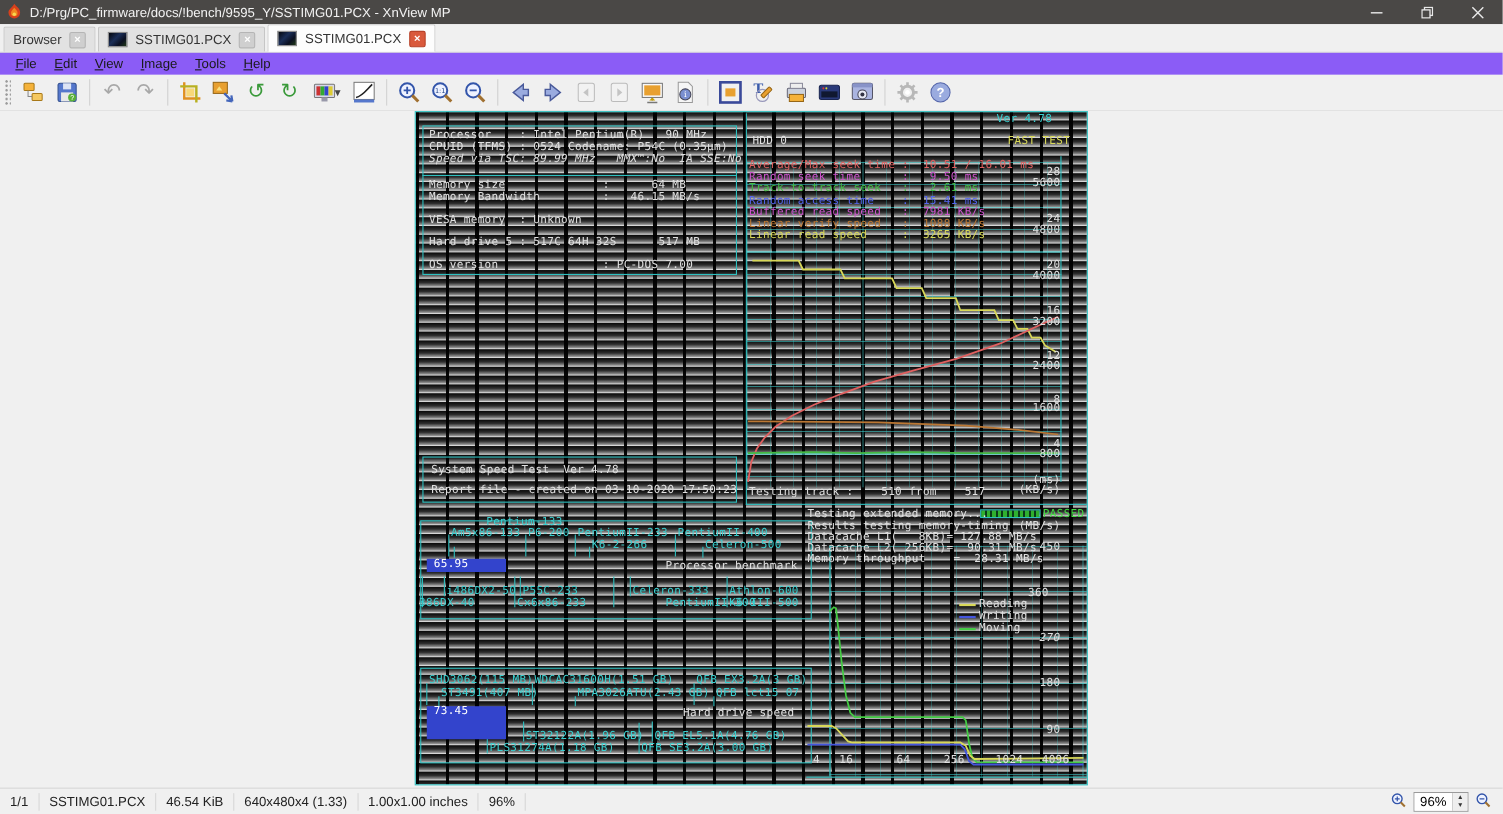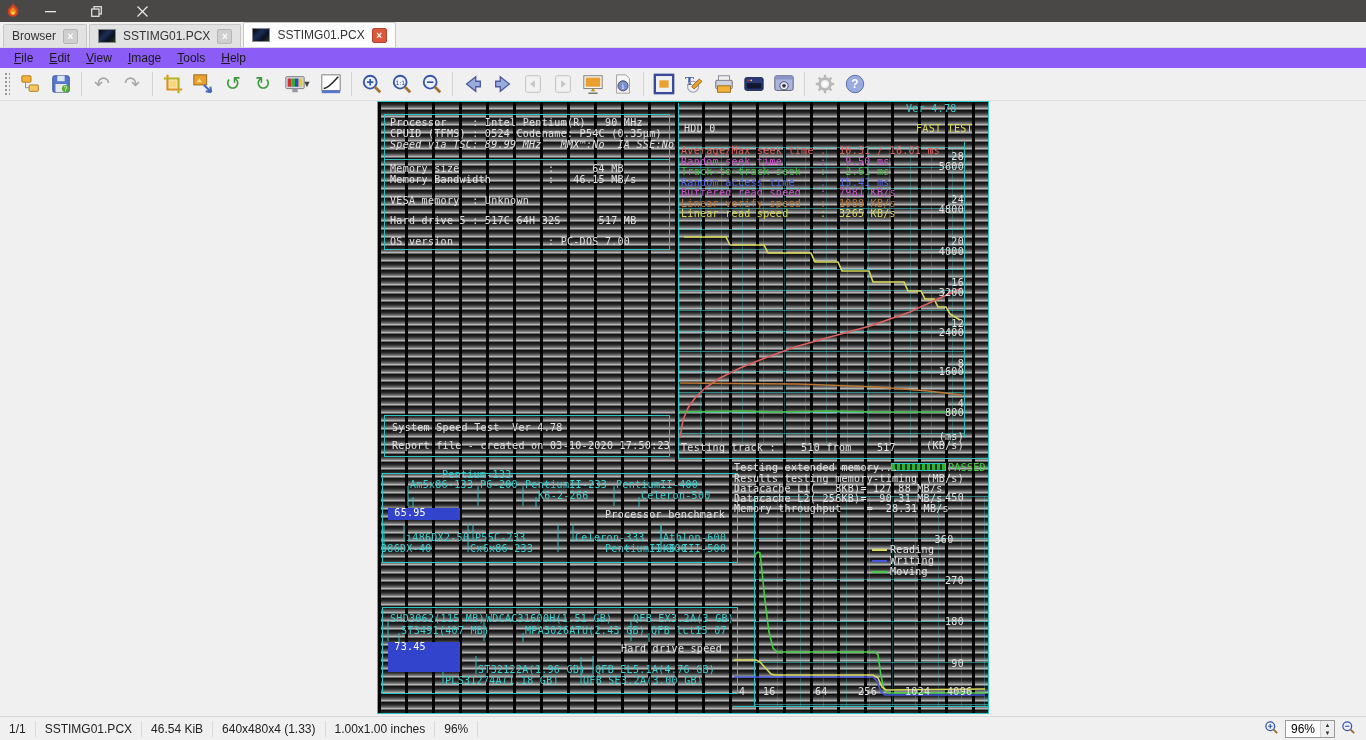--- a/index.html
+++ b/index.html
@@ -76,20 +76,21 @@
 </style>
 </head>
 <body>
 
 <div class="titlebar">
   <svg class="appicon" viewBox="0 0 16 16">
     <path d="M8 0.5c2.2 3 5.3 4.2 5.3 8a5.3 5.3 0 0 1-10.6 0C2.7 5.3 5.8 4.5 8 0.5z" fill="#d8401c"></path>
     <path d="M8 4c1.3 1.8 3 2.6 3 4.8a3 3 0 0 1-6 0C5 6.6 6.7 5.8 8 4z" fill="#f08820"></path>
     <circle cx="8" cy="10" r="1.6" fill="#f8d850"></circle>
   </svg>
+  <span class="title">D:/Prg/PC_firmware/docs/!bench/9595_Y/SSTIMG01.PCX - XnView MP</span>
   <div class="winbtns">
     <span class="winbtn">
       <svg viewBox="0 0 11 11">
           <rect x="0" y="5" width="11" height="1.3" fill="#e8e8e8"></rect>
         </svg>
     </span>
     <span class="winbtn">
       <svg viewBox="0 0 11 11">
         <rect x="3" y="0.7" width="7.3" height="7.3" fill="none" stroke="#e8e8e8" stroke-width="1.2"></rect>
         <rect x="0.7" y="3" width="7.3" height="7.3" fill="#4a4846" stroke="#e8e8e8" stroke-width="1.2"></rect>
@@ -432,21 +433,21 @@
         <span class="dos-label" style="left: 303px; top: 341px;">Testing track :    510 from    517</span>
         <span class="dos-label" style="left: 356px; top: 361px;">Testing extended memory...</span>
         <span class="dos-label" style="left: 570px; top: 361px; color: rgb(68, 221, 68);">PASSED</span>
         <span class="dos-label" style="left: 356px; top: 372px;">Results testing memory-timing</span>
         <span class="dos-label" style="left: 546px; top: 372px; width: 40px; text-align: right;">(MB/s)</span>
         <span class="dos-label" style="left: 356px; top: 382px;">Datacache L1(   8KB)= 127.88 MB/s</span>
         <span class="dos-label" style="left: 356px; top: 392px;">Datacache L2( 256KB)=  90.31 MB/s</span>
         <span class="dos-label" style="left: 546px; top: 391px; width: 40px; text-align: right;">450</span>
         <span class="dos-label" style="left: 356px; top: 402px;">Memory throughput    =  28.31 MB/s</span>
         <span class="dos-label" style="left: 546px; top: 433px; width: 40px; text-align: center;">360</span>
-        <span class="dos-label" style="left: 546px; top: 474px; width: 40px; text-align: right;">270</span>
+        <span class="dos-label" style="left: 546px; top: 474px; width: 40px; text-align: right; font-style: italic;">270</span>
         <span class="dos-label" style="left: 546px; top: 515px; width: 40px; text-align: right;">180</span>
         <span class="dos-label" style="left: 546px; top: 557px; width: 40px; text-align: right;">90</span>
         <span class="dos-label" style="left: 361px; top: 585px;">4</span>
         <span class="dos-label" style="left: 385px; top: 585px;">16</span>
         <span class="dos-label" style="left: 437px; top: 585px;">64</span>
         <span class="dos-label" style="left: 480px; top: 585px;">256</span>
         <span class="dos-label" style="left: 527px; top: 585px;">1024</span>
         <span class="dos-label" style="left: 569px; top: 585px;">4096</span>
         <span class="dos-label" style="left: 512px; top: 443px;">Reading</span>
         <span class="dos-label" style="left: 512px; top: 454px;">Writing</span>

